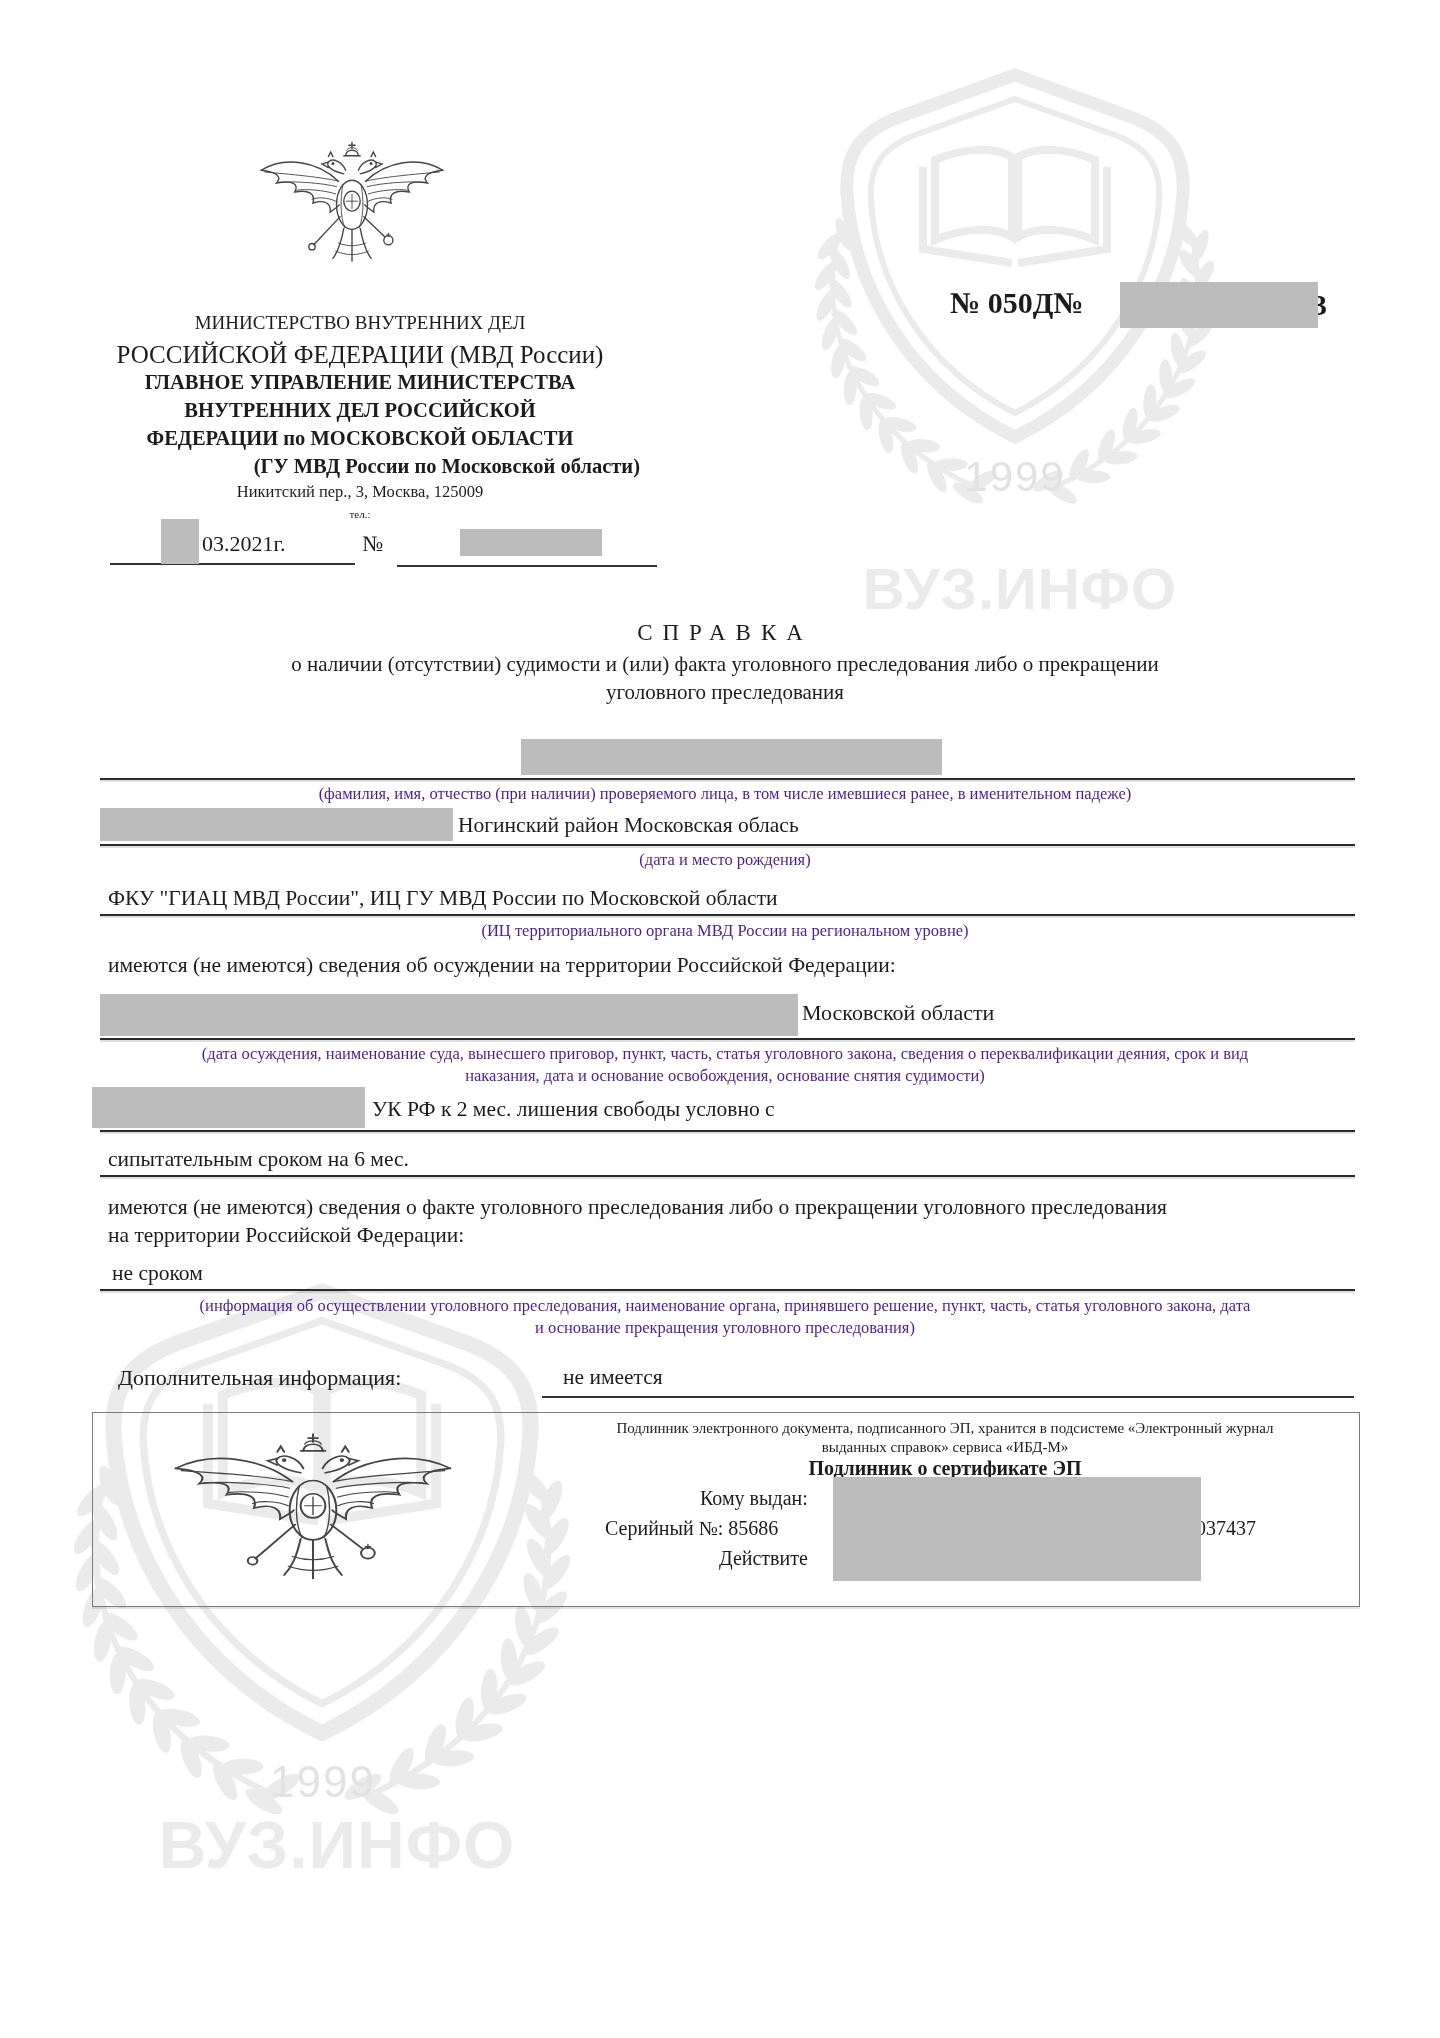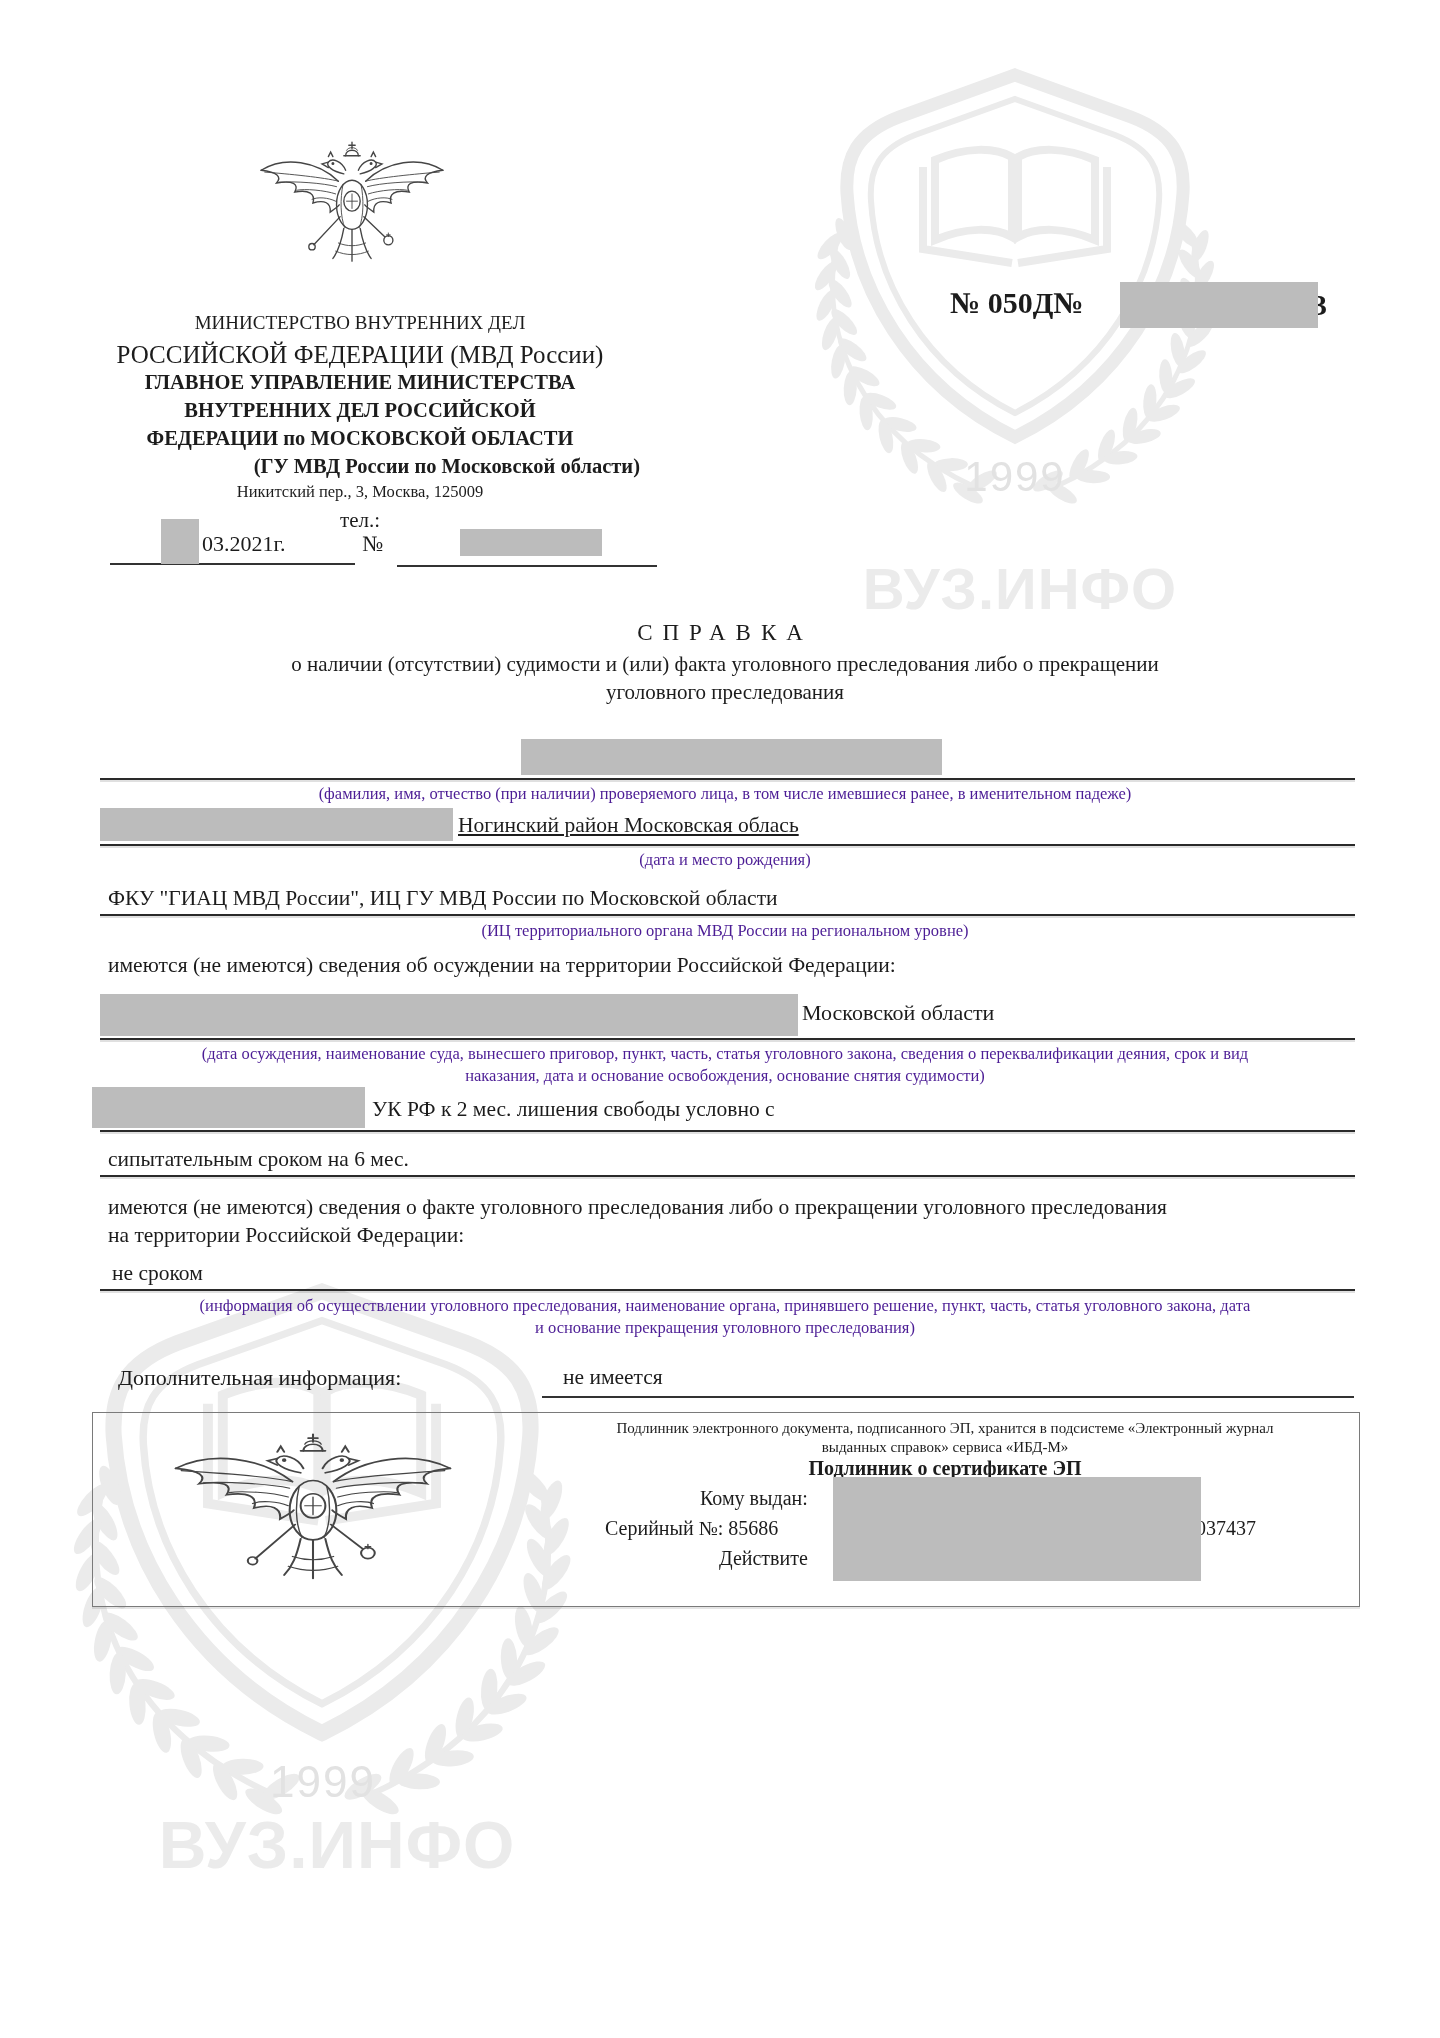--- a/index.html
+++ b/index.html
@@ -147,21 +147,21 @@
   </svg>
 
   <div class="abs ctr z1" style="left:80px;top:312px;width:560px;font-size:19px;">МИНИСТЕРСТВО ВНУТРЕННИХ ДЕЛ</div>
   <div class="abs ctr z1" style="left:80px;top:341px;width:560px;font-size:25px;">РОССИЙСКОЙ ФЕДЕРАЦИИ (МВД России)</div>
   <div class="abs ctr z1 bold" style="left:80px;top:371px;width:560px;font-size:20.5px;">ГЛАВНОЕ УПРАВЛЕНИЕ МИНИСТЕРСТВА</div>
   <div class="abs ctr z1 bold" style="left:80px;top:399px;width:560px;font-size:20.5px;">ВНУТРЕННИХ ДЕЛ РОССИЙСКОЙ</div>
   <div class="abs ctr z1 bold" style="left:80px;top:427px;width:560px;font-size:20.5px;">ФЕДЕРАЦИИ по МОСКОВСКОЙ ОБЛАСТИ</div>
   <div class="abs ctr z1 bold" style="left:80px;top:455px;width:560px;font-size:20.5px;text-align:right;">(ГУ МВД России по Московской области)</div>
 
   <div class="abs ctr z1" style="left:80px;top:483px;width:560px;font-size:16.5px;">Никитский пер., 3, Москва, 125009</div>
-  <div class="abs ctr z1" style="left:80px;top:508px;width:560px;font-size:21px;">тел.:</div>
+  <div class="abs ctr z1" style="left:80px;top:508px;width:560px;font-size:11px;">тел.:</div>
 
   <div class="abs z1 bold" style="left:950px;top:286px;font-size:30px;">№ 050Д№</div>
   <div class="abs z1 bold" style="left:1312px;top:288px;font-size:30px;">3</div>
   <div class="redact" style="left:1120px;top:282px;width:198px;height:46px;"></div>
 
   <div class="redact" style="left:161px;top:519px;width:38px;height:45px;"></div>
   <div class="abs z1" style="left:202px;top:531px;font-size:22px;">03.2021г.</div>
   <div class="abs z1" style="left:362px;top:531px;font-size:22px;">№</div>
   <div class="redact" style="left:460px;top:529px;width:142px;height:27px;"></div>
   <div class="thinrule" style="left:110px;top:563px;width:245px;"></div>
@@ -169,21 +169,21 @@
 
   <div class="abs ctr z1" style="left:100px;top:620px;width:1250px;font-size:23px;letter-spacing:10px;">СПРАВКА</div>
   <div class="abs ctr z1" style="left:100px;top:652px;width:1250px;font-size:21px;">о наличии (отсутствии) судимости и (или) факта уголовного преследования либо о прекращении</div>
   <div class="abs ctr z1" style="left:100px;top:680px;width:1250px;font-size:21px;">уголовного преследования</div>
 
   <div class="redact" style="left:521px;top:739px;width:421px;height:36px;"></div>
   <div class="rule" style="left:100px;top:778px;width:1255px;"></div>
   <div class="abs ctr cap z1" style="left:105px;top:785px;width:1240px;">(фамилия, имя, отчество (при наличии) проверяемого лица, в том числе имевшиеся ранее, в именительном падеже)</div>
 
   <div class="redact" style="left:100px;top:808px;width:353px;height:33px;"></div>
-  <div class="abs val z1" style="left:458px;top:813px;text-decoration:underline;">Ногинский район Московская облась</div>
+  <div class="abs val z1" style="left:458px;top:813px;">Ногинский район Московская облась</div>
   <div class="rule" style="left:100px;top:844px;width:1255px;"></div>
   <div class="abs ctr cap z1" style="left:105px;top:851px;width:1240px;">(дата и место рождения)</div>
 
   <div class="abs val z1" style="left:108px;top:886px;">ФКУ "ГИАЦ МВД России", ИЦ ГУ МВД России по Московской области</div>
   <div class="rule" style="left:100px;top:914px;width:1255px;"></div>
   <div class="abs ctr cap z1" style="left:105px;top:922px;width:1240px;">(ИЦ территориального органа МВД России на региональном уровне)</div>
 
   <div class="abs val z1" style="left:108px;top:953px;">имеются (не имеются) сведения об осуждении на территории Российской Федерации:</div>
   <div class="redact" style="left:100px;top:994px;width:698px;height:42px;"></div>
   <div class="abs val z1" style="left:802px;top:1000px;font-size:22px;">Московской области</div>

